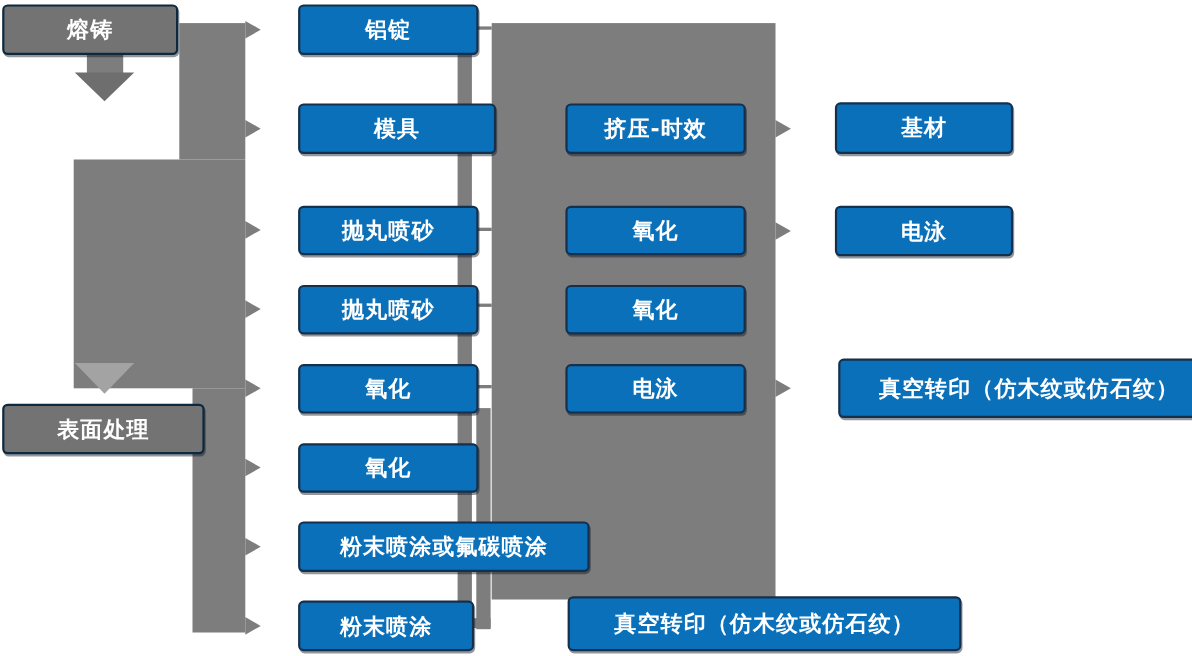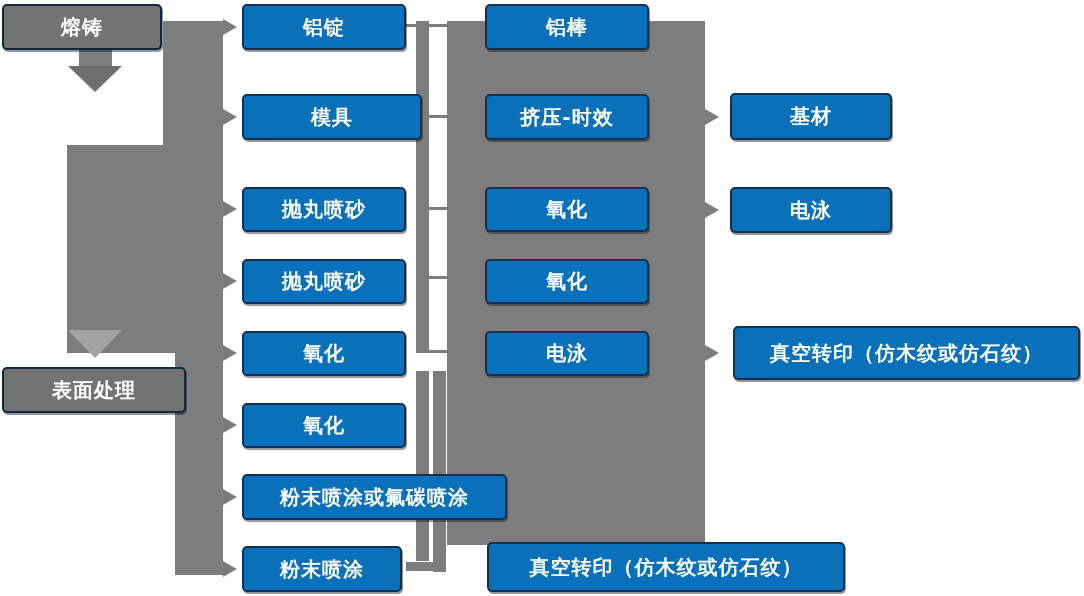--- a/index.html
+++ b/index.html
@@ -9,21 +9,21 @@
   }
   
   .node{
     position:absolute;box-sizing:border-box;z-index:2;
     display:flex;align-items:center;justify-content:center;
     color:#ffffff;font-size:20px;font-weight:bold;letter-spacing:1px;
     border:2px solid #14304d;border-radius:5px;
     box-shadow:1px 2px 0 rgba(15,25,35,.45);
     white-space:nowrap;
   }
-  .blue{background:#0a70ba;}
+  .blue{background:#0a70ba;margin-left:29px;}
   .navy{background:#737373;border-color:#0c2940;}
   #n-melt        {left:2px;  top:4px;  width:160px;height:46px;}
   #n-hotext      {left:2px;  top:94px; width:160px;height:46px;}
   #n-surface     {left:2px;  top:367px;width:184px;height:46px;}
   #n-ingot       {left:242px;top:4px;  width:164px;height:46px;}
   #n-mold        {left:242px;top:94px; width:180px;height:46px;}
   #n-shot1       {left:242px;top:187px;width:164px;height:45px;}
   #n-shot2       {left:242px;top:259px;width:164px;height:45px;}
   #n-oxid2a      {left:242px;top:331px;width:164px;height:45px;}
   #n-oxid2b      {left:242px;top:403px;width:164px;height:45px;}
@@ -116,21 +116,20 @@
 
   <div class="node blue" id="n-ingot">铝锭</div>
   <div class="node blue" id="n-mold">模具</div>
   <div class="node blue" id="n-shot1">抛丸喷砂</div>
   <div class="node blue" id="n-shot2">抛丸喷砂</div>
   <div class="node blue" id="n-oxid2a">氧化</div>
   <div class="node blue" id="n-oxid2b">氧化</div>
   <div class="node blue" id="n-powderfluo">粉末喷涂或氟碳喷涂</div>
   <div class="node blue" id="n-powder">粉末喷涂</div>
 
-  <div class="node blue" id="n-rod">铝棒</div>
   <div class="node blue" id="n-extrage">挤压-时效</div>
   <div class="node blue" id="n-oxid3a">氧化</div>
   <div class="node blue" id="n-oxid3b">氧化</div>
   <div class="node blue" id="n-elec3">电泳</div>
   <div class="node blue" id="n-vac3">真空转印（仿木纹或仿石纹）</div>
 
   <div class="node blue" id="n-base">基材</div>
   <div class="node blue" id="n-elec4">电泳</div>
   <div class="node blue" id="n-vac4">真空转印（仿木纹或仿石纹）</div>
 

